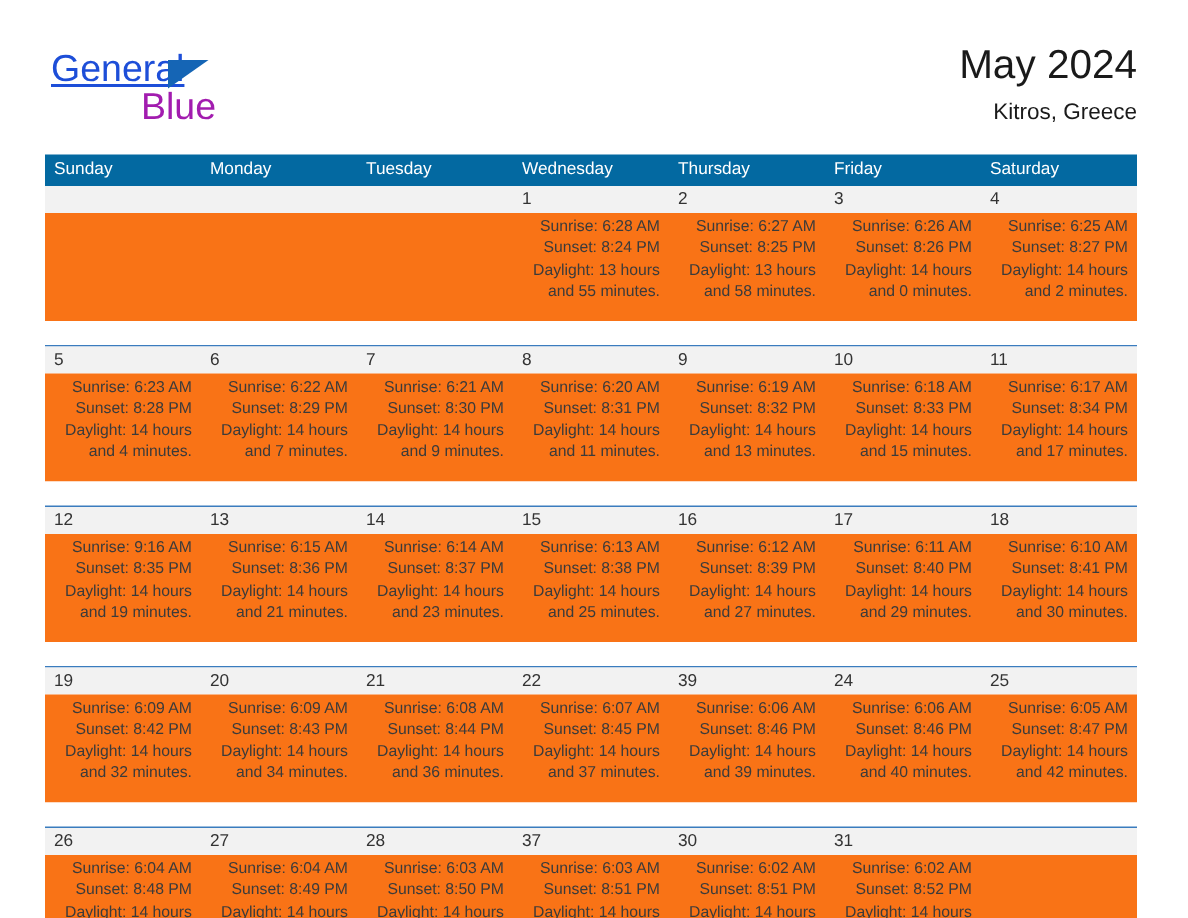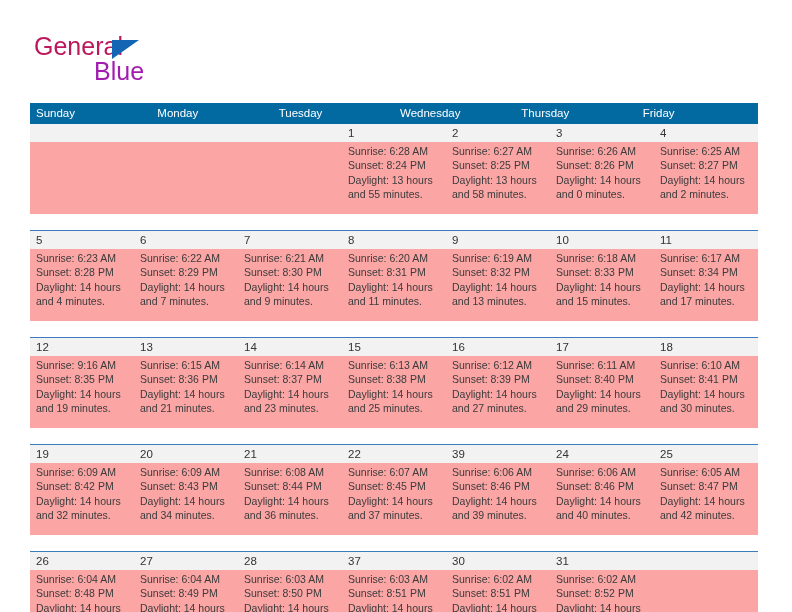--- a/index.html
+++ b/index.html
@@ -35,23 +35,24 @@
     top: 6px;
     width: 220px;
     height: 58px;
   }
   .brand-general {
     position: absolute;
     left: 0;
     top: 0;
     font-size: 25px;
     letter-spacing: 0px;
-    color: #be185d;
+    color: #1d4ed8;
     font-family: "Liberation Sans", sans-serif;
     font-weight: 400;
+    text-decoration: underline;
   }
   .brand-triangle {
     position: absolute;
     left: 78px;
     top: 8px;
     width: 0;
     height: 0;
     border-left: 27px solid #1565b5;
     border-bottom: 19px solid transparent;
   }
@@ -123,22 +124,23 @@
   .daynum {
     flex: 1 1 0;
     font-size: 11.5px;
     color: #333333;
     line-height: 18px;
     padding-left: 6px;
     box-sizing: border-box;
   }
   .detail-row {
     display: flex;
-    background: #fca5a5;
+    background: #f97316;
     height: 72px;
+    text-align: right;
   }
   .detail {
     flex: 1 1 0;
     padding: 2px 6px 0 6px;
     box-sizing: border-box;
     font-size: 10.5px;
     color: #3b3b3b;
     line-height: 14.3px;
   }
   .detail div {
@@ -153,31 +155,36 @@
 <body>
 
 <div class="page">
 
   <div class="header">
     <div class="brand">
       <span class="brand-general">General</span>
       <span class="brand-triangle"></span>
       <span class="brand-blue">Blue</span>
     </div>
+    <div class="title-block">
+      <div class="cal-title">May 2024</div>
+      <div class="cal-subtitle">Kitros, Greece</div>
+    </div>
   </div>
 
   <div class="calendar">
 
     <div class="dow-row">
       <div class="dow-cell">Sunday</div>
       <div class="dow-cell">Monday</div>
       <div class="dow-cell">Tuesday</div>
       <div class="dow-cell">Wednesday</div>
       <div class="dow-cell">Thursday</div>
       <div class="dow-cell">Friday</div>
+      <div class="dow-cell">Saturday</div>
     </div>
 
     <div class="week first">
 
       <div class="daynum-row">
         <div class="daynum"></div>
         <div class="daynum"></div>
         <div class="daynum"></div>
         <div class="daynum">1</div>
         <div class="daynum">2</div>

